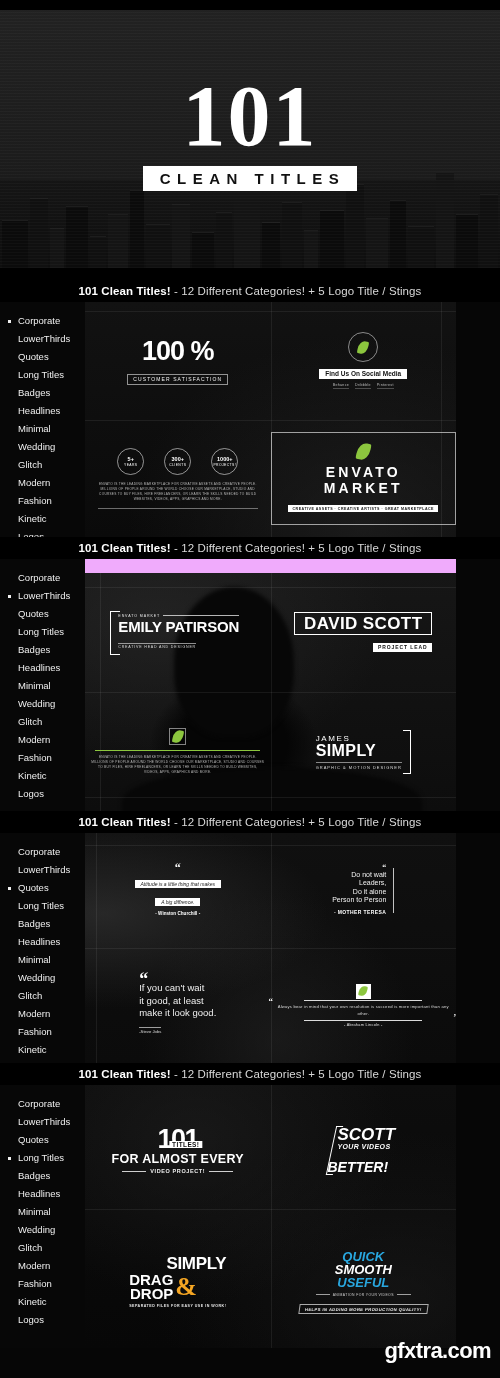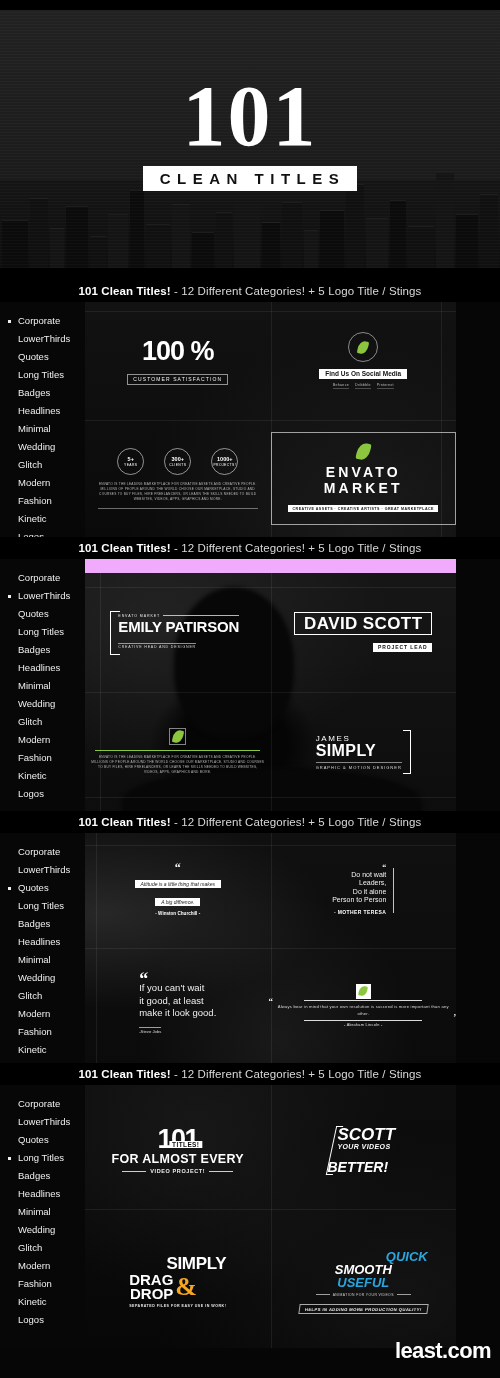--- a/index.html
+++ b/index.html
@@ -290,21 +290,21 @@
     font-family:"Liberation Sans Narrow","Liberation Sans",sans-serif; }
   .sd .l3 { color:#fff; font-weight:700; font-size:15px; line-height:.95;
     font-family:"Liberation Sans Narrow","Liberation Sans",sans-serif; }
   .sd .amp {
     color:#f5a623; font-weight:700; font-size:26px; line-height:.7;
     font-family:"Liberation Serif",serif;
   }
   .sd .sub { color:#e6e6e6; font-size:3.6px; font-weight:700; letter-spacing:.5px; margin-top:3px; }
   .qs { text-align:center; }
   .qs .l1 { color:#29a7df; font-weight:700; font-style:italic; font-size:13px; line-height:1.02;
-    font-family:"Liberation Sans Narrow","Liberation Sans",sans-serif;text-align:right; }
+    font-family:"Liberation Sans Narrow","Liberation Sans",sans-serif; }
   .qs .l2 { color:#fff; font-weight:700; font-style:italic; font-size:13px; line-height:1.02;
     font-family:"Liberation Sans Narrow","Liberation Sans",sans-serif; }
   .qs .l3 { color:#29a7df; font-weight:700; font-style:italic; font-size:13px; line-height:1.02;
     font-family:"Liberation Sans Narrow","Liberation Sans",sans-serif; }
   .qs .kick {
     display:flex; align-items:center; gap:3px; justify-content:center;
     font-size:3.4px; color:#d0d0d0; letter-spacing:.4px; margin-top:3px;
   }
   .qs .kick::before, .qs .kick::after { content:""; width:14px; height:1px; background:rgba(255,255,255,.6); }
   .qs .pill {
@@ -650,14 +650,14 @@
             <div class="kick">
                 <span>ANIMATION FOR YOUR VIDEOS</span>
               </div>
             <div class="pill">HELPS IN ADDING MORE PRODUCTION QUALITY!</div>
           </div>
         </div>
       </div>
     </div>
   </div>
 
-  <div class="watermark">least.com</div>
+  <div class="watermark">gfxtra.com</div>
 </div>
 
 </body></html>

